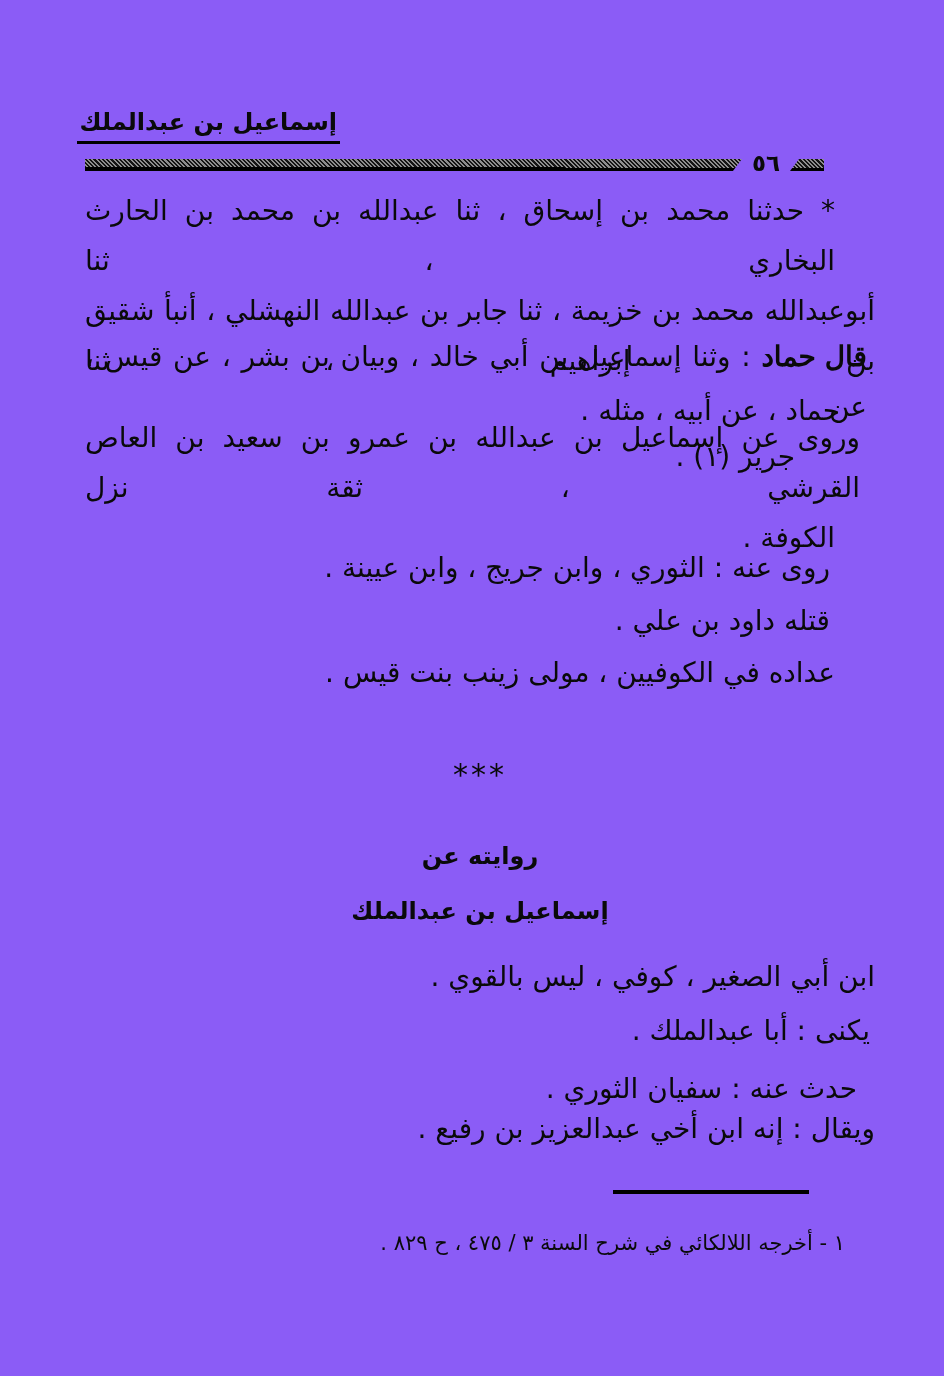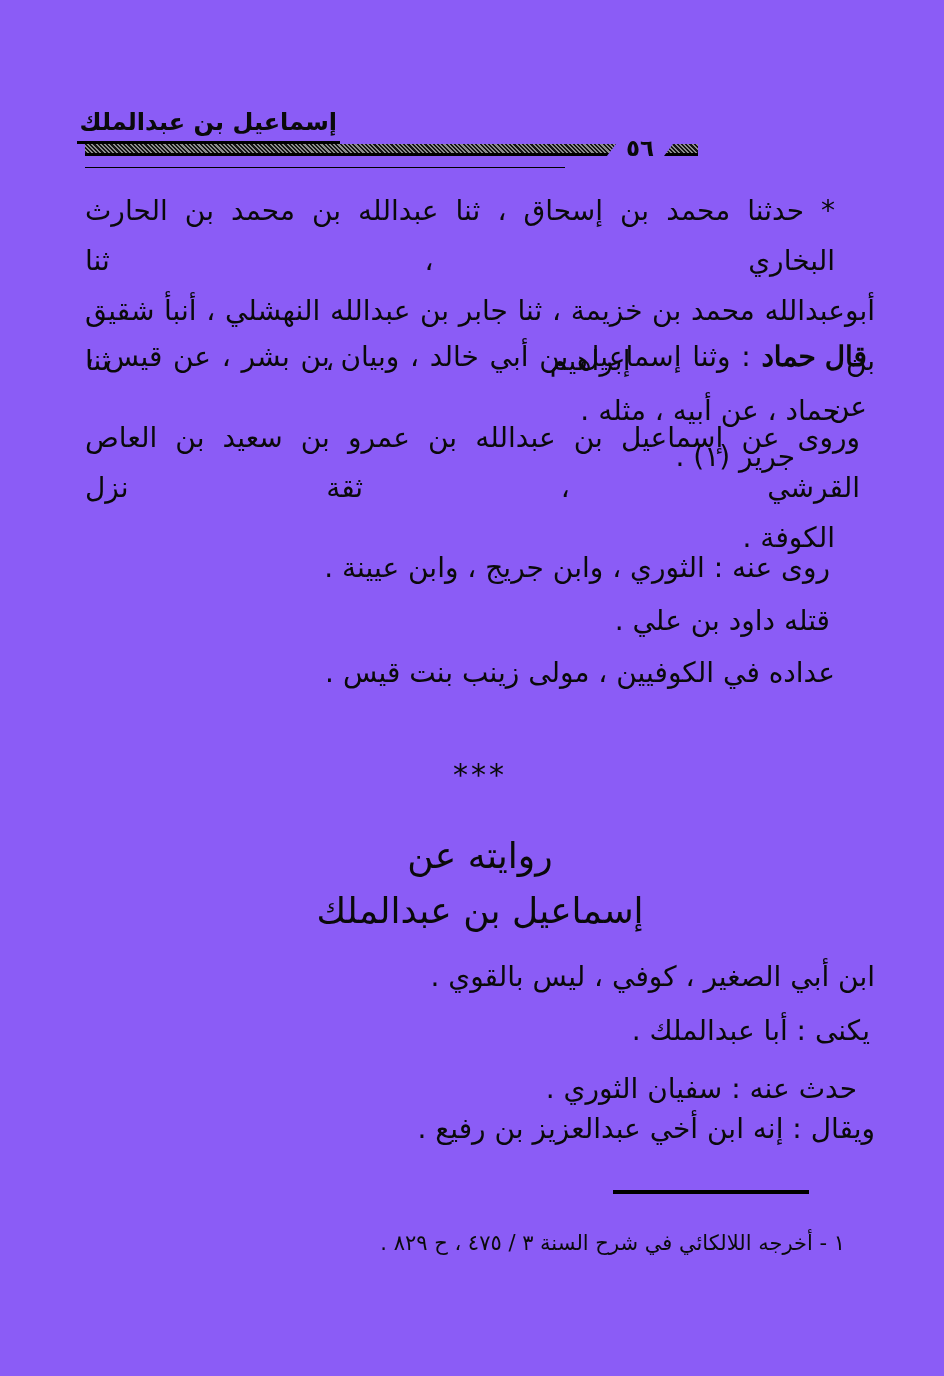--- a/index.html
+++ b/index.html
@@ -33,23 +33,23 @@
   .head-title {
     display: inline-block;
     font-size: 24px;
     font-weight: bold;
     padding: 0 3px 5px 3px;
     border-bottom: 3.5px solid #000;
     white-space: nowrap;
   }
   .rule-row {
     position: absolute;
-    top: 143px;
+    top: 158px;
     left: 85px;
-    width: 613px;
+    width: 739px;
     height: 14px;
     display: flex;
     direction: ltr;
     align-items: center;
   }
   .band {
     height: 9px;
     background: repeating-linear-gradient(45deg, #141414 0px, #141414 1.5px, #8d8d8d 1.5px, #8d8d8d 3px);
     border-bottom: 3px solid #000;
   }
@@ -99,22 +99,22 @@
   .center {
     text-align: center;
     text-align-last: center;
   }
   .stars {
     font-size: 30px;
     letter-spacing: 3px;
     line-height: 50px;
   }
   .heading {
-    font-size: 36px;
-    font-weight: normal;
+    font-size: 24px;
+    font-weight: bold;
     line-height: 52px;
   }
 
   
   .footnote-sep {
     position: absolute;
     top: 1190px;
     left: 613px;
     width: 196px;
     height: 3.5px;

